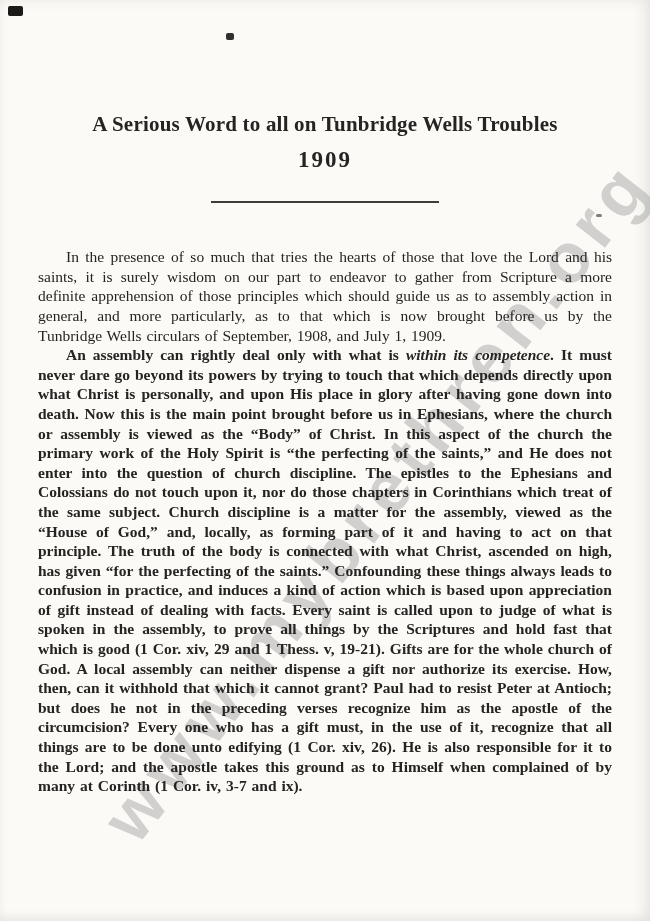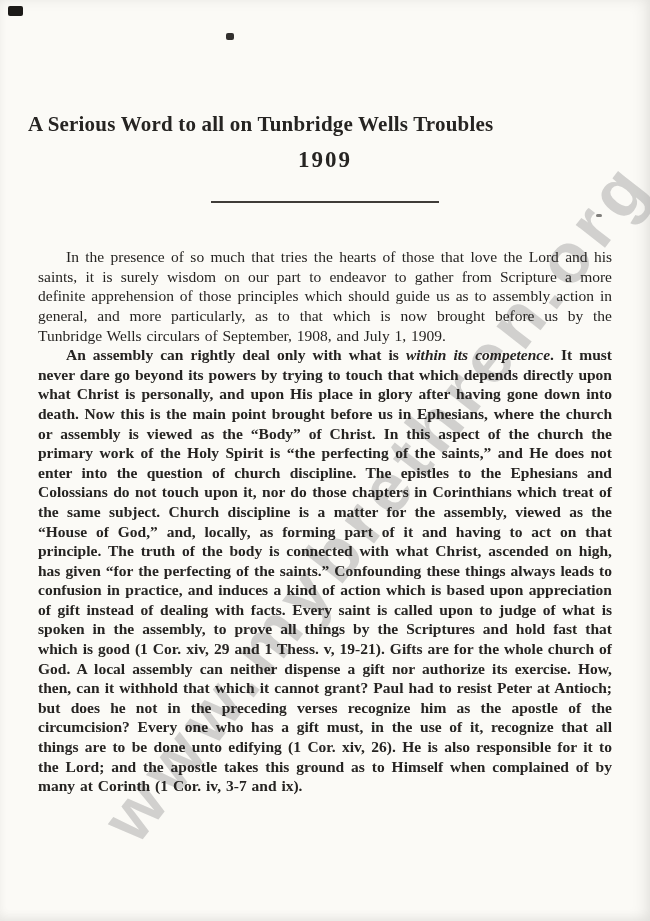--- a/index.html
+++ b/index.html
@@ -33,21 +33,21 @@
     z-index: 1;
     pointer-events: none;
   }
   .content {
     position: relative;
     z-index: 2;
   }
   .doc-title {
     margin: 0;
     padding: 112px 28px 0 28px;
-    text-align: left;
+    text-align: center;
     font-size: 21px;
     font-weight: bold;
     letter-spacing: 0.2px;
     line-height: 1.2;
   }
   .doc-year {
     margin-top: 10px;
     text-align: center;
     font-size: 23px;
     font-weight: bold;

